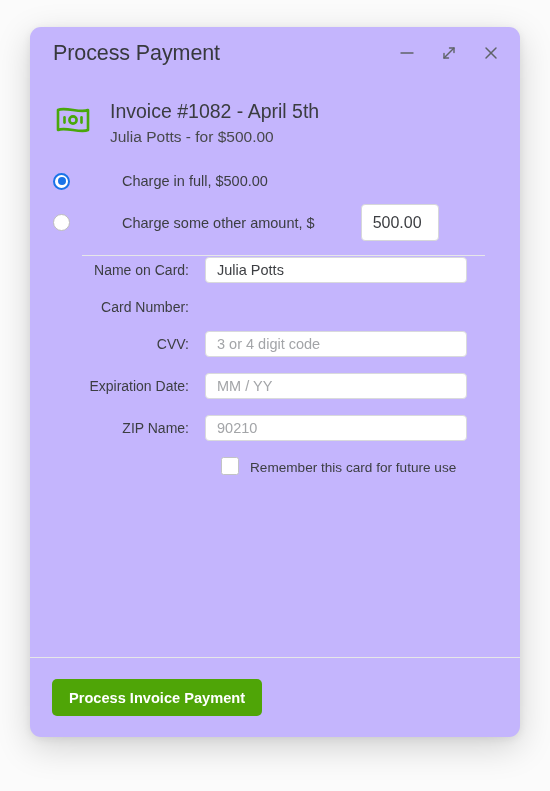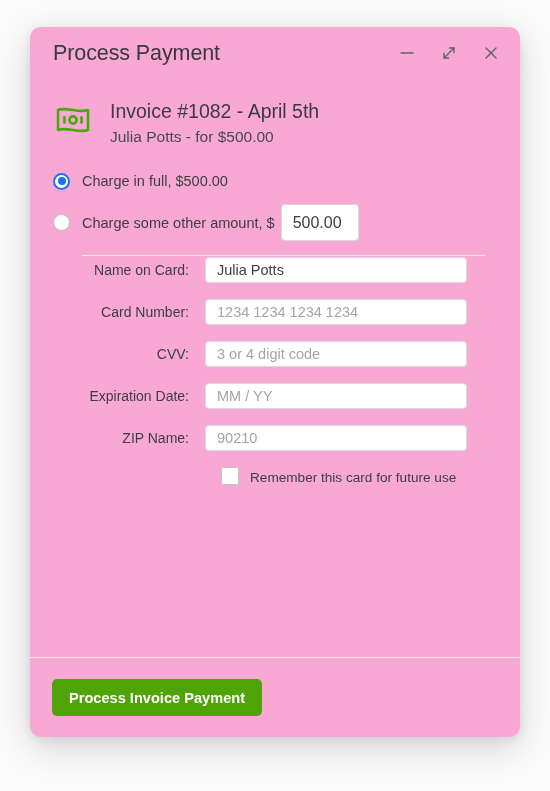--- a/index.html
+++ b/index.html
@@ -16,21 +16,21 @@
     -webkit-font-smoothing: antialiased;
   }
 
   
   .modal {
     position: absolute;
     left: 30px;
     top: 27px;
     width: 490px;
     height: 710px;
-    background: #f9a8d4;
+    background: #c4b5fd;
     border-radius: 11px;
     box-shadow: 0 10px 34px rgba(0,0,0,0.17), 0 2px 8px rgba(0,0,0,0.07);
     display: flex;
     flex-direction: column;
     overflow: hidden;
   }
 
   
   .titlebar {
     height: 52px;
@@ -101,20 +101,21 @@
     margin-top: 1px;
     white-space: nowrap;
   }
 
   
   .radio-group { margin-top: 19px; padding-left: 1px; }
   .radio-row {
     display: flex;
     align-items: center;
     min-height: 26px;
+    gap: 40px;
   }
   .radio-row + .radio-row { margin-top: 10px; }
   .radio {
     width: 17px;
     height: 17px;
     flex: 0 0 17px;
     border-radius: 50%;
     border: 1.6px solid #bdbdbd;
     background: #fff;
     position: relative;
@@ -302,21 +303,20 @@
 
     <div class="form">
 
       <div class="field-row">
         <div class="field-label">Name on Card:</div>
         <input class="field-input" type="text" value="Julia Potts" style="">
       </div>
 
       <div class="field-row">
         <div class="field-label">Card Number:</div>
-        <input class="field-input" type="text" placeholder="1234 1234 1234 1234" style="">
       </div>
 
       <div class="field-row">
         <div class="field-label">CVV:</div>
         <input class="field-input" type="text" placeholder="3 or 4 digit code" style="">
       </div>
 
       <div class="field-row">
         <div class="field-label">Expiration Date:</div>
         <input class="field-input" type="text" placeholder="MM / YY" style="">

